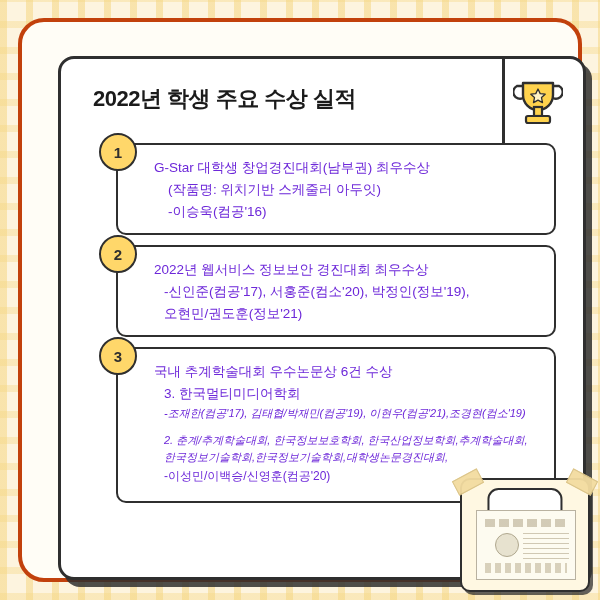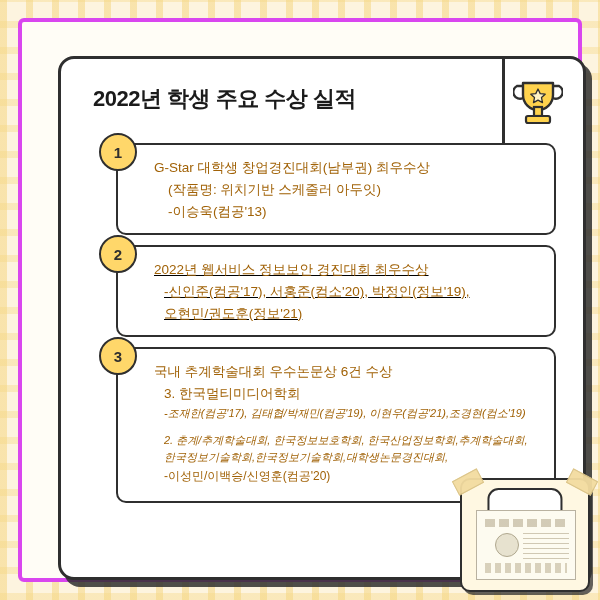--- a/index.html
+++ b/index.html
@@ -18,22 +18,22 @@
         rgba(255,255,255,0) 7px, rgba(255,255,255,0) 26px),
       repeating-linear-gradient(0deg,
         rgba(245,214,130,0.38) 0px, rgba(245,214,130,0.38) 7px,
         rgba(255,255,255,0) 7px, rgba(255,255,255,0) 26px),
       #fdf4df;
   }
   
   #frame{
     position:absolute;left:18px;top:18px;width:564px;height:564px;
     box-sizing:border-box;
-    border:4px solid #d946ef;
-    border-radius:6px;
+    border:4px solid #c2410c;
+    border-radius:26px;
     background:#fffdf6;
   }
   
   #card{
     position:absolute;left:36px;top:34px;width:528px;height:524px;
     box-sizing:border-box;
     background:#ffffff;
     border:3px solid #2f2f2f;
     border-radius:16px;
     box-shadow:6px 7px 0 rgba(47,47,47,0.85);
@@ -69,21 +69,21 @@
     font-size:15px;font-weight:bold;color:#2f2f2f;
     z-index:3;
   }
   .block{
     position:absolute;left:55px;width:440px;
     border:2.5px solid #2f2f2f;border-radius:10px;
     background:#ffffff;
     box-sizing:border-box;
     padding:12px 14px 10px 36px;
   }
-  .line{font-size:13.5px;color:#a16207;line-height:1.62;white-space:nowrap;}
+  .line{font-size:13.5px;color:#6d28d9;line-height:1.62;white-space:nowrap;}
   .line.ind1{padding-left:14px;}
   .line.ind2{padding-left:10px;}
   .line.small{font-size:12px;}
   .line.tiny{font-size:11px;font-style:italic;}
   .gap{height:9px;}
   
   #photo-card{
     position:absolute;right:10px;bottom:8px;width:126px;height:110px;
     background:#fff8e2;border:2.5px solid #2f2f2f;border-radius:10px;
     box-shadow:3px 3px 0 rgba(47,47,47,0.75);
@@ -144,27 +144,27 @@
           <path d="M25 12 l2.2 4.6 5 .6 -3.7 3.4 1 5 -4.5-2.5 -4.5 2.5 1-5 -3.7-3.4 5-.6z" fill="#fff3c4" stroke="#2f2f2f" stroke-width="1.3" stroke-linejoin="round"></path>
         </svg>
       </div>
     </div>
 
     <div class="section" style="top:74px;">
       <div class="badge">1</div>
       <div class="block" style="top:10px;">
         <div class="line">G-Star 대학생 창업경진대회(남부권) 최우수상</div>
         <div class="line ind1">(작품명: 위치기반 스케줄러 아두잇)</div>
-        <div class="line ind1">-이승욱(컴공'13)</div>
+        <div class="line ind1">-이승욱(컴공'16)</div>
       </div>
     </div>
 
     <div class="section" style="top:176px;">
       <div class="badge">2</div>
-      <div class="block" style="top:10px;text-decoration:underline;">
+      <div class="block" style="top:10px;">
         <div class="line">2022년 웹서비스 정보보안 경진대회 최우수상</div>
         <div class="line ind2">-신인준(컴공'17), 서홍준(컴소'20), 박정인(정보'19),</div>
         <div class="line ind2">오현민/권도훈(정보'21)</div>
       </div>
     </div>
 
     <div class="section" style="top:278px;">
       <div class="badge">3</div>
       <div class="block" style="top:10px;padding-bottom:14px;">
         <div class="line">국내 추계학술대회 우수논문상 6건 수상</div>

